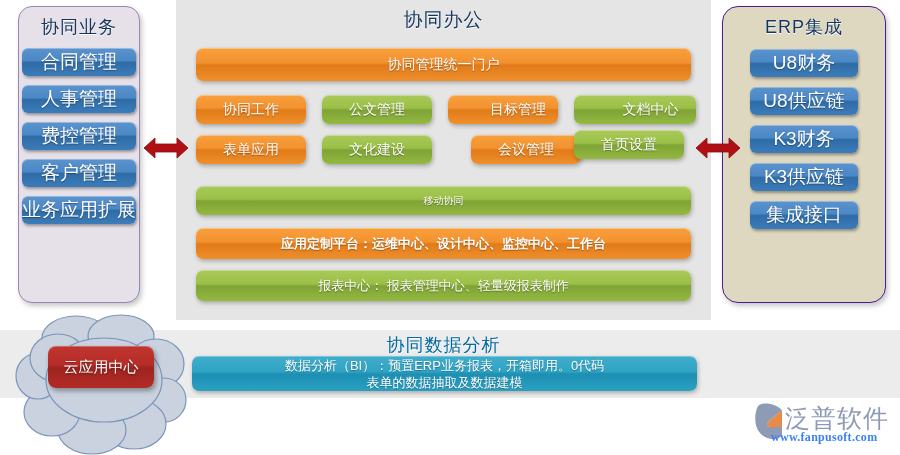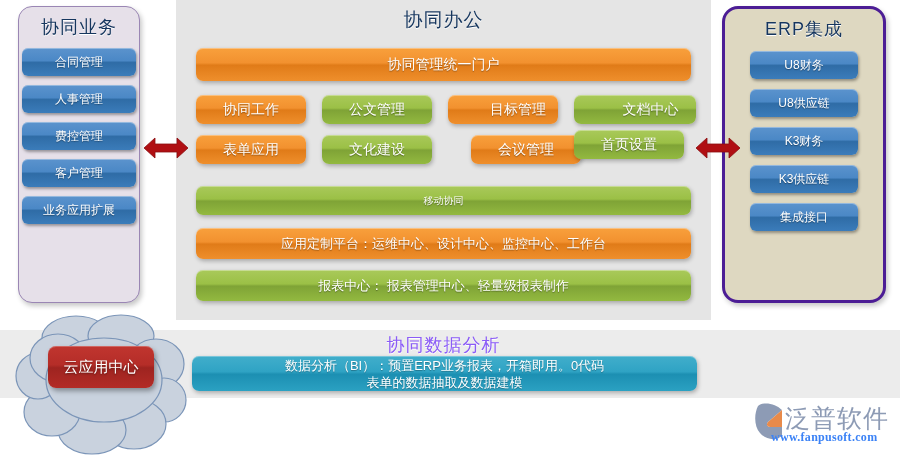--- a/index.html
+++ b/index.html
@@ -34,21 +34,21 @@
     letter-spacing: 1px;
     text-shadow: 0 1px 0 #ffffff;
   }
   .blue-btn {
     margin: 9px auto 0 auto;
     width: 114px;
     height: 28px;
     line-height: 28px;
     text-align: center;
     color: #ffffff;
-    font-size: 12px;
+    font-size: 19px;
     border-radius: 6px;
     background: linear-gradient(to bottom, #5b93cd 0%, #4b88c6 45%, #2f6ca6 52%, #3b7cba 100%);
     box-shadow: 1px 2px 3px rgba(0,0,0,0.35), inset 0 1px 0 rgba(255,255,255,0.35);
     text-shadow: 0 1px 1px rgba(0,0,0,0.35);
     white-space: nowrap;
   }
 
   
   #center-panel {
     position: absolute;
@@ -99,36 +99,37 @@
     width: 495px; height: 29px;
     line-height: 29px;
     font-size: 10px;
   }
   #platform-bar {
     position: absolute;
     left: 20px; top: 228px;
     width: 495px; height: 31px;
     line-height: 31px;
     font-size: 13px;
+    font-weight: bold;
   }
   #report-bar {
     position: absolute;
     left: 20px; top: 270px;
     width: 495px; height: 31px;
     line-height: 31px;
     font-size: 13px;
   }
 
   
   #right-panel {
     position: absolute;
     left: 722px; top: 6px;
     width: 164px; height: 297px;
     background: #ded8c1;
-    border: 3px solid #4c1d95;
+    border: 1px solid #4c1d95;
     border-radius: 16px;
     box-shadow: 2px 3px 5px rgba(0,0,0,0.22);
     box-sizing: border-box;
   }
   #right-panel .panel-title {
     text-align: center;
     color: #16365e;
     font-size: 18px;
     margin-top: 8px;
     letter-spacing: 1px;
@@ -152,21 +153,21 @@
     position: absolute;
     left: 0; top: 330px;
     width: 900px; height: 68px;
     background: #ececec;
   }
   #analysis-title {
     position: absolute;
     left: 176px; top: 333px;
     width: 535px;
     text-align: center;
-    color: #8b5cf6;
+    color: #0369a1;
     font-size: 18px;
     letter-spacing: 1px;
     text-shadow: 0 1px 0 #ffffff;
   }
   #analysis-bar {
     position: absolute;
     left: 192px; top: 356px;
     width: 505px; height: 35px;
     border-radius: 7px;
     background: linear-gradient(to bottom, #41aecb 0%, #2fa3c4 45%, #1c8fb2 52%, #2ba1c2 100%);

